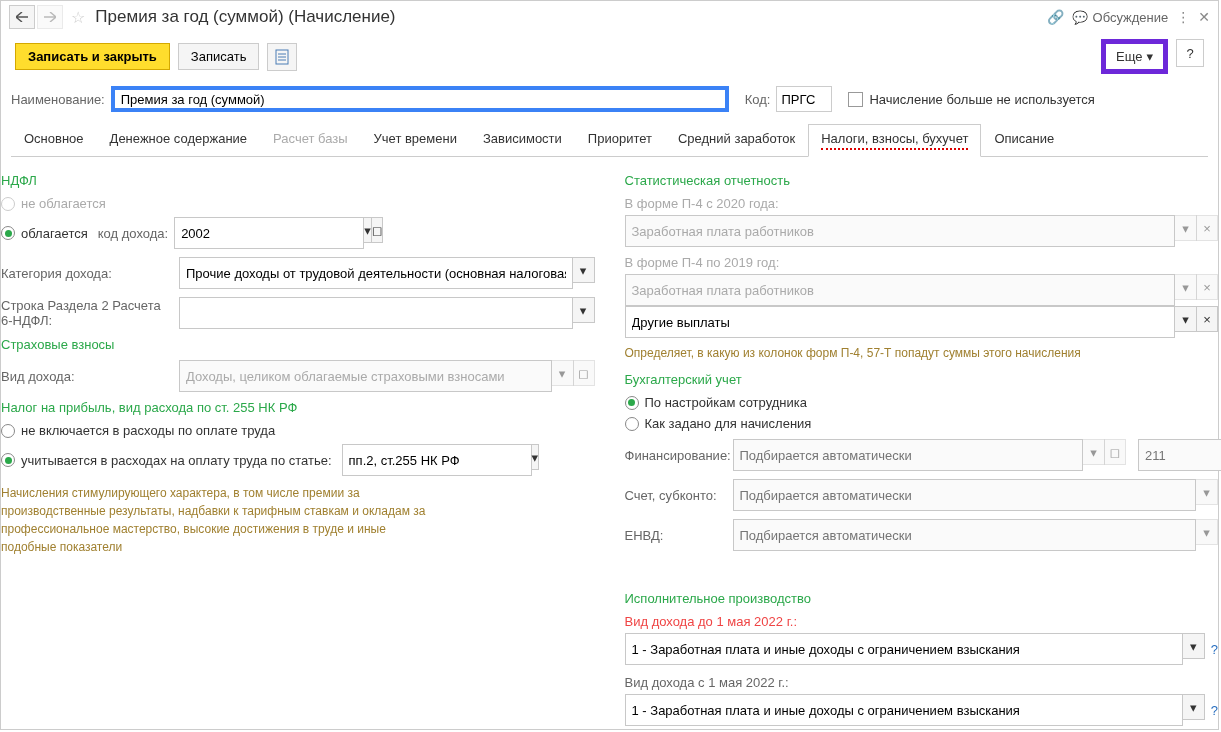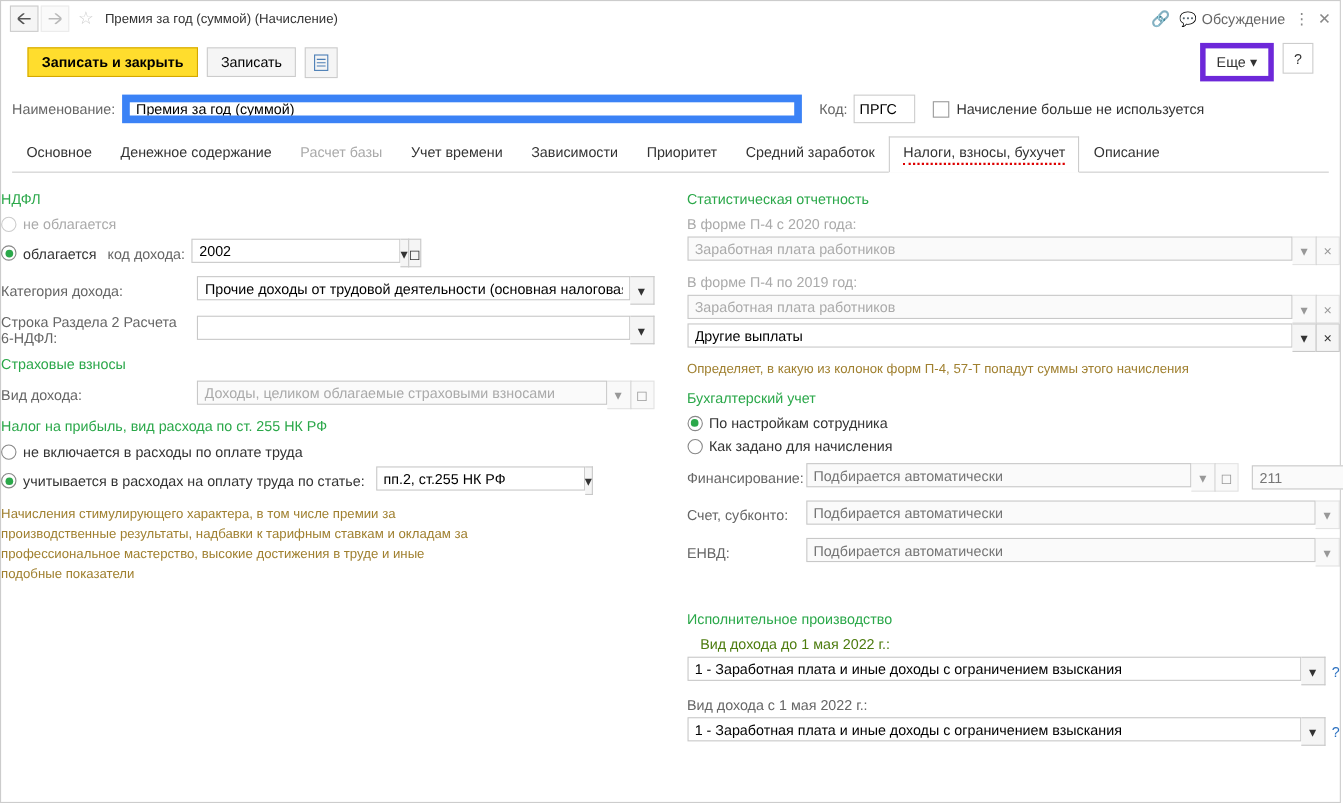--- a/index.html
+++ b/index.html
@@ -2,36 +2,36 @@
 <html><head>
 <meta charset="utf-8">
 <style>
 * { box-sizing: border-box; margin: 0; padding: 0; font-family: Arial, sans-serif; font-size: 13px; }
 body { background: #fff; color: #333; }
 .container { width: 1219px; height: 730px; border: 1px solid #ccc; position: relative; background: #fff; }
 
 .titlebar { display: flex; align-items: center; padding: 4px 8px; height: 32px; }
 .nav-btn { width: 26px; height: 24px; border: 1px solid #ccc; background: #f5f5f5; margin-right: 2px; display: flex; align-items: center; justify-content: center; cursor: pointer; }
 .star-icon { margin: 0 6px; color: #ccc; font-size: 16px; }
-.title-text { font-size: 12px; margin-left: 4px; }
+.title-text { font-size: 17px; margin-left: 4px; }
 .titlebar-right { margin-left: auto; display: flex; align-items: center; gap: 8px; }
 .titlebar-icon { color: #888; cursor: pointer; font-size: 14px; }
 .discuss { color: #666; cursor: pointer; display: flex; align-items: center; gap: 4px; }
 
-.toolbar { display: flex; align-items: center; padding: 6px 24px; gap: 8px; }
+.toolbar { display: flex; align-items: center; padding: 6px 14px; gap: 8px; }
 .btn-primary { background: #ffdd2d; border: 1px solid #d4a800; padding: 5px 12px; font-weight: bold; cursor: pointer; }
 .btn { background: #f5f5f5; border: 1px solid #ccc; padding: 5px 12px; cursor: pointer; }
 .btn-icon { width: 30px; height: 28px; border: 1px solid #ccc; background: #f5f5f5; display: flex; align-items: center; justify-content: center; cursor: pointer; }
 .toolbar-right { margin-left: auto; display: flex; gap: 8px; }
 .btn-more { border: 5px solid #6d28d9; padding: 5px 10px; display: flex; align-items: flex-end; gap: 4px; cursor: pointer; }
 .btn-help { border: 1px solid #ccc; width: 28px; height: 28px; display: flex; align-items: center; justify-content: center; cursor: pointer; }
 
 .header-row { display: flex; align-items: center; padding: 6px 10px; gap: 6px; }
 .label { color: #666; }
-.input-name { flex: 1; max-width: 618px; border: 7px solid #3b82f6; padding: 4px 6px; height: 26px; }
+.input-name { flex: 1; max-width: 618px; border: 4px solid #3b82f6; padding: 4px 6px; height: 26px; }
 .input-code { width: 56px; border: 1px solid #ccc; padding: 4px; height: 26px; text-align: left; }
 .checkbox-wrap { display: flex; align-items: flex-start; gap: 6px; margin-left: 10px; }
 .checkbox { width: 15px; height: 15px; border: 1px solid #999; }
 
 .tabs { display: flex; border-bottom: 1px solid #ccc; margin: 6px 10px 0; }
 .tab { padding: 6px 12px; border: 1px solid transparent; border-bottom: none; cursor: pointer; color: #333; }
 .tab.disabled { color: #aaa; }
 .tab.active { border: 1px solid #ccc; border-bottom: 1px solid #fff; margin-bottom: -1px; background: #fff; }
 .tab.active .tab-underline { display: block; }
 .tab-underline { display: none; height: 1px; border-bottom: 2px dotted #d00; margin-top: 2px; }
@@ -42,21 +42,21 @@
 .radio-row { display: flex; align-items: center; gap: 6px; margin: 6px 0; }
 .radio { width: 14px; height: 14px; border: 1px solid #888; border-radius: 50%; display: inline-flex; align-items: center; justify-content: center; }
 .radio.checked::after { content: ''; width: 7px; height: 7px; background: #2ba84a; border-radius: 50%; }
 .radio.disabled { border-color: #ccc; }
 .muted { color: #aaa; }
 
 .field-row { display: flex; align-items: center; margin: 8px 0; gap: 8px; }
 .field-label { width: 170px; color: #666; }
 .field-label-sm { color: #666; }
 .select-wrap { display: flex; flex: 1; }
-.select-input { flex: 1; border: 1px solid #c8c8c8; padding: 4px 6px; height: 22px; background: #fff; }
+.select-input { flex: 1; border: 1px solid #c8c8c8; padding: 4px 6px; height: 32px; background: #fff; }
 .select-input.disabled { background: #fafafa; color: #aaa; }
 .select-btn { width: 22px; height: 26px; border: 1px solid #c8c8c8; border-left: none; background: #f5f5f5; display: flex; align-items: center; justify-content: center; cursor: pointer; }
 .select-btn.ext { border-left: 1px solid #c8c8c8; margin-left: -1px; }
 
 .description-text { color: #a08030; font-size: 12px; line-height: 1.5; margin-top: 8px; max-width: 440px; }
 .help-text { color: #a08030; font-size: 12px; line-height: 1.5; margin: 6px 0 10px; }
 
 .col-right .field-label { width: 100px; }
 .help-q { color: #2a70c0; cursor: pointer; margin-left: 6px; }
 
@@ -248,21 +248,21 @@
 
       <div class="field-row">
         <span class="field-label muted">ЕНВД:</span>
         <div class="select-wrap">
           <input class="select-input disabled" disabled="" placeholder="Подбирается автоматически" style="">
           <div class="select-btn" style="opacity:.5">▾</div>
         </div>
       </div>
 
       <div class="section-title" style="margin-top:40px">Исполнительное производство</div>
-      <div style="color:#4d7c0f;margin:4px 12px">Вид дохода до 1 мая 2022 г.:</div>
+      <div style="color:#ef4444;margin:4px 0">Вид дохода до 1 мая 2022 г.:</div>
       <div style="display:flex;align-items:center">
         <div class="select-wrap">
           <input class="select-input" value="1 - Заработная плата и иные доходы с ограничением взыскания" style="">
           <div class="select-btn">▾</div>
         </div>
         <span class="help-q">?</span>
       </div>
       <div style="color:#666;margin:10px 0 4px">Вид дохода с 1 мая 2022 г.:</div>
       <div style="display:flex;align-items:center">
         <div class="select-wrap">

